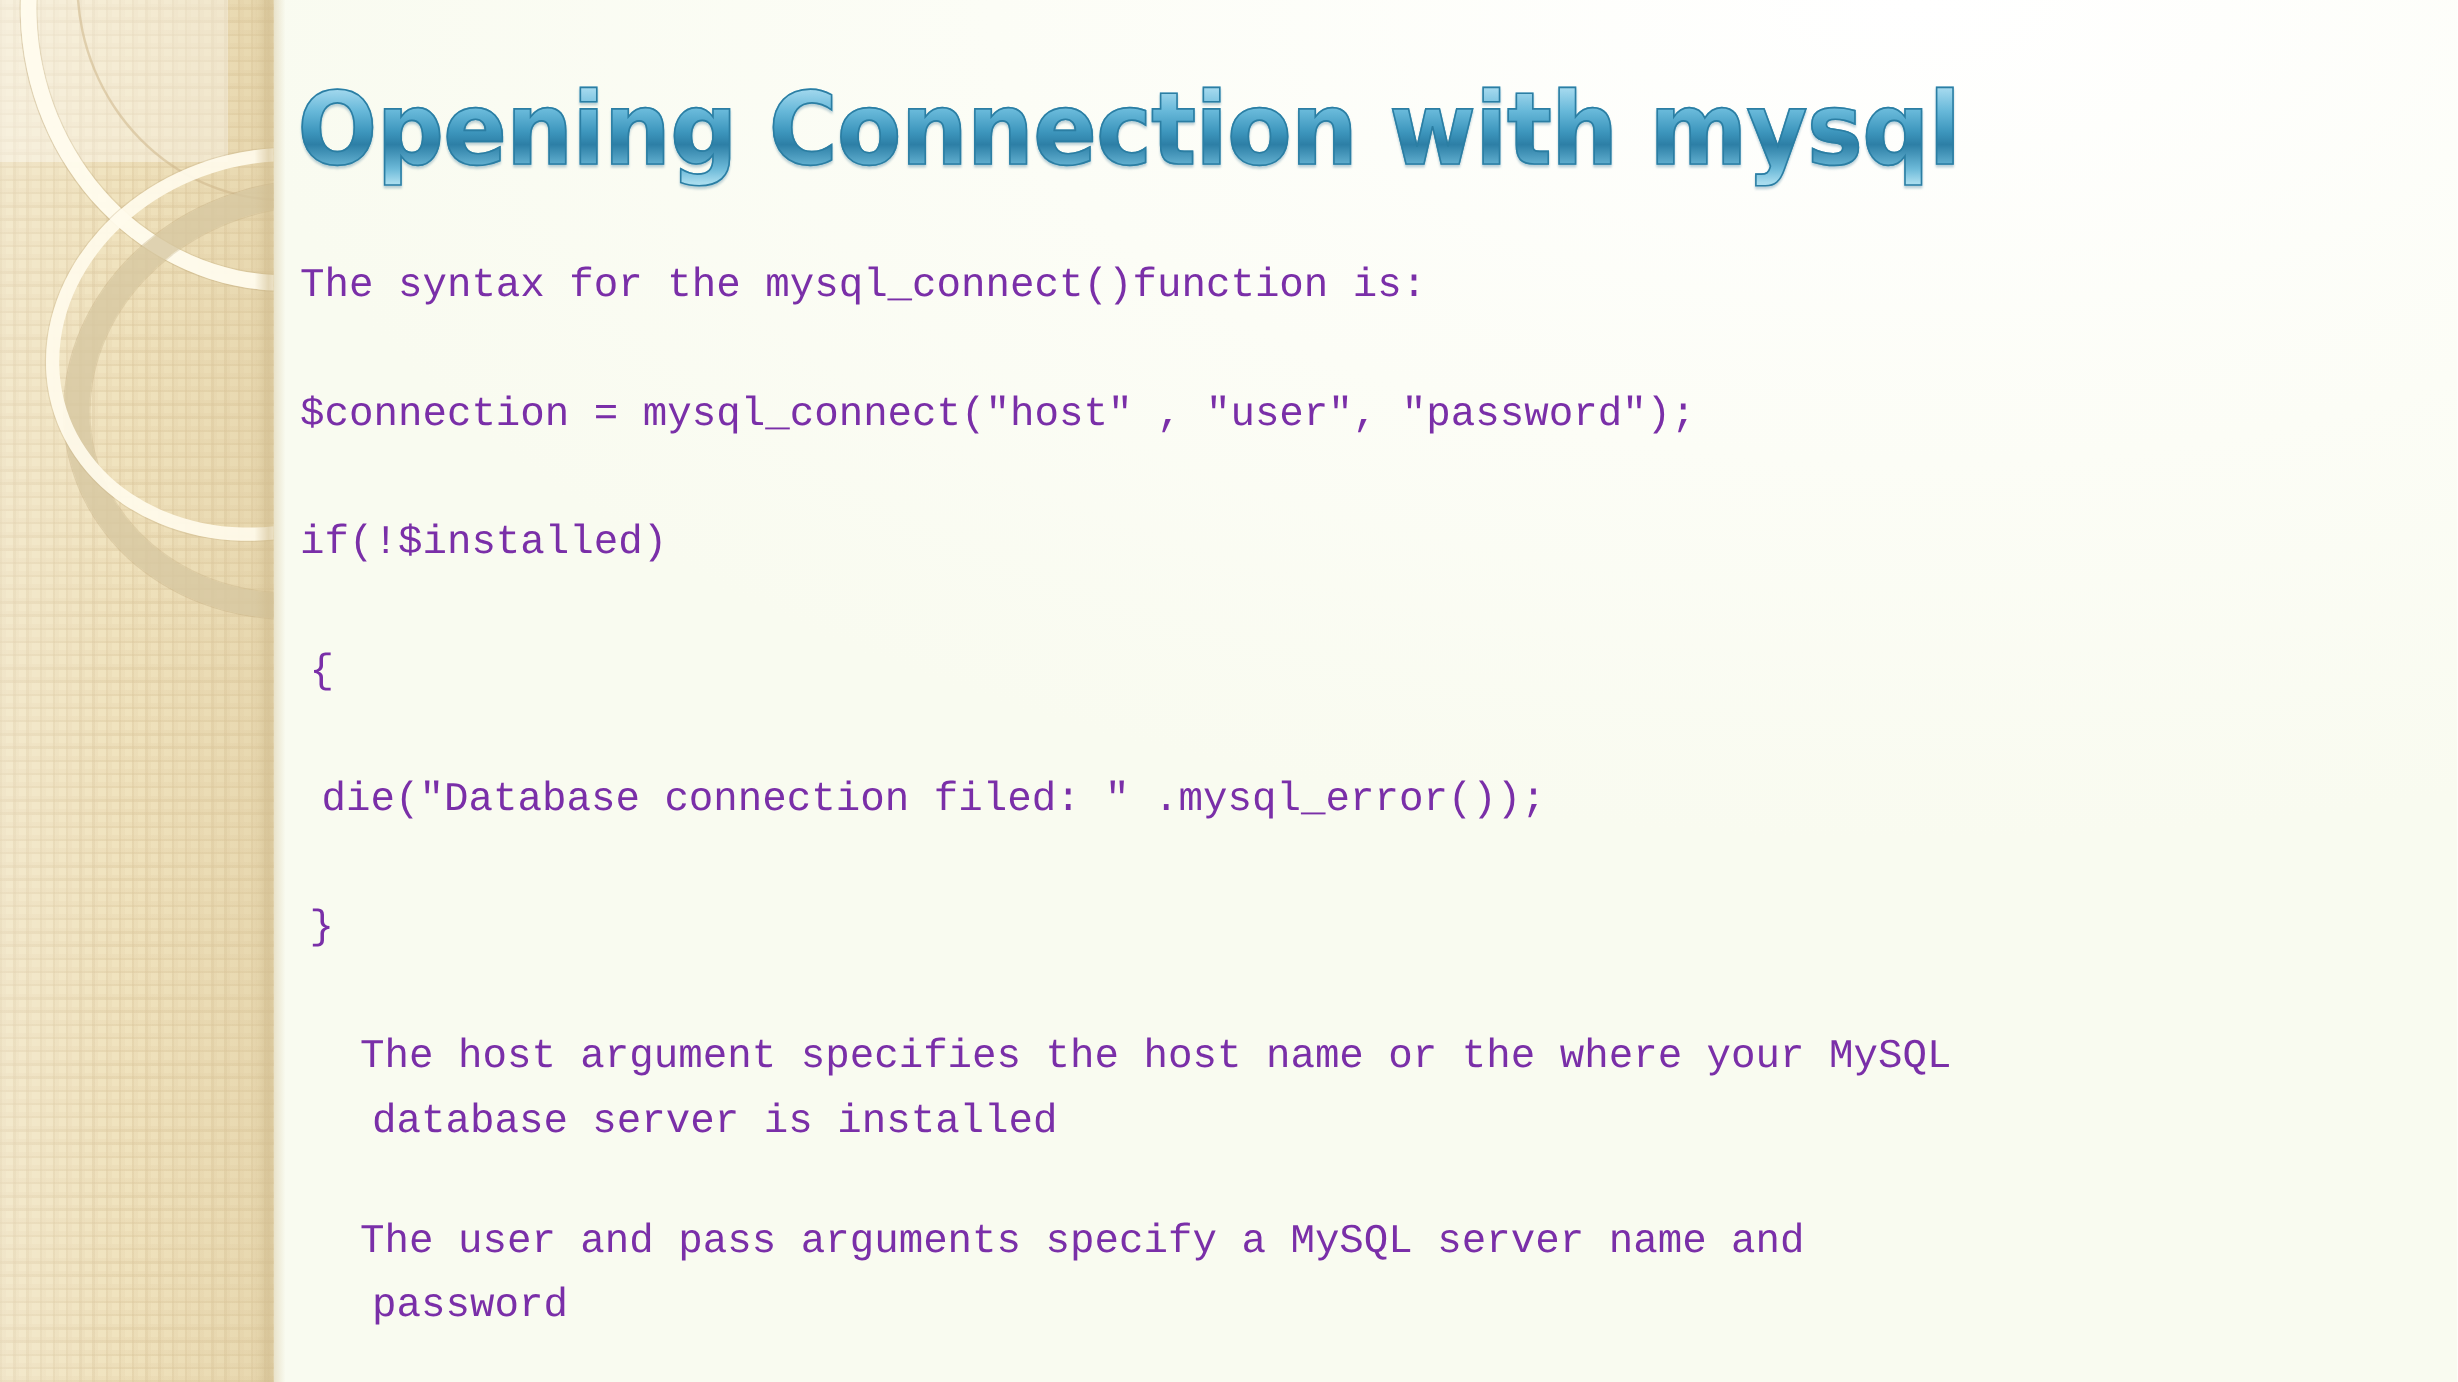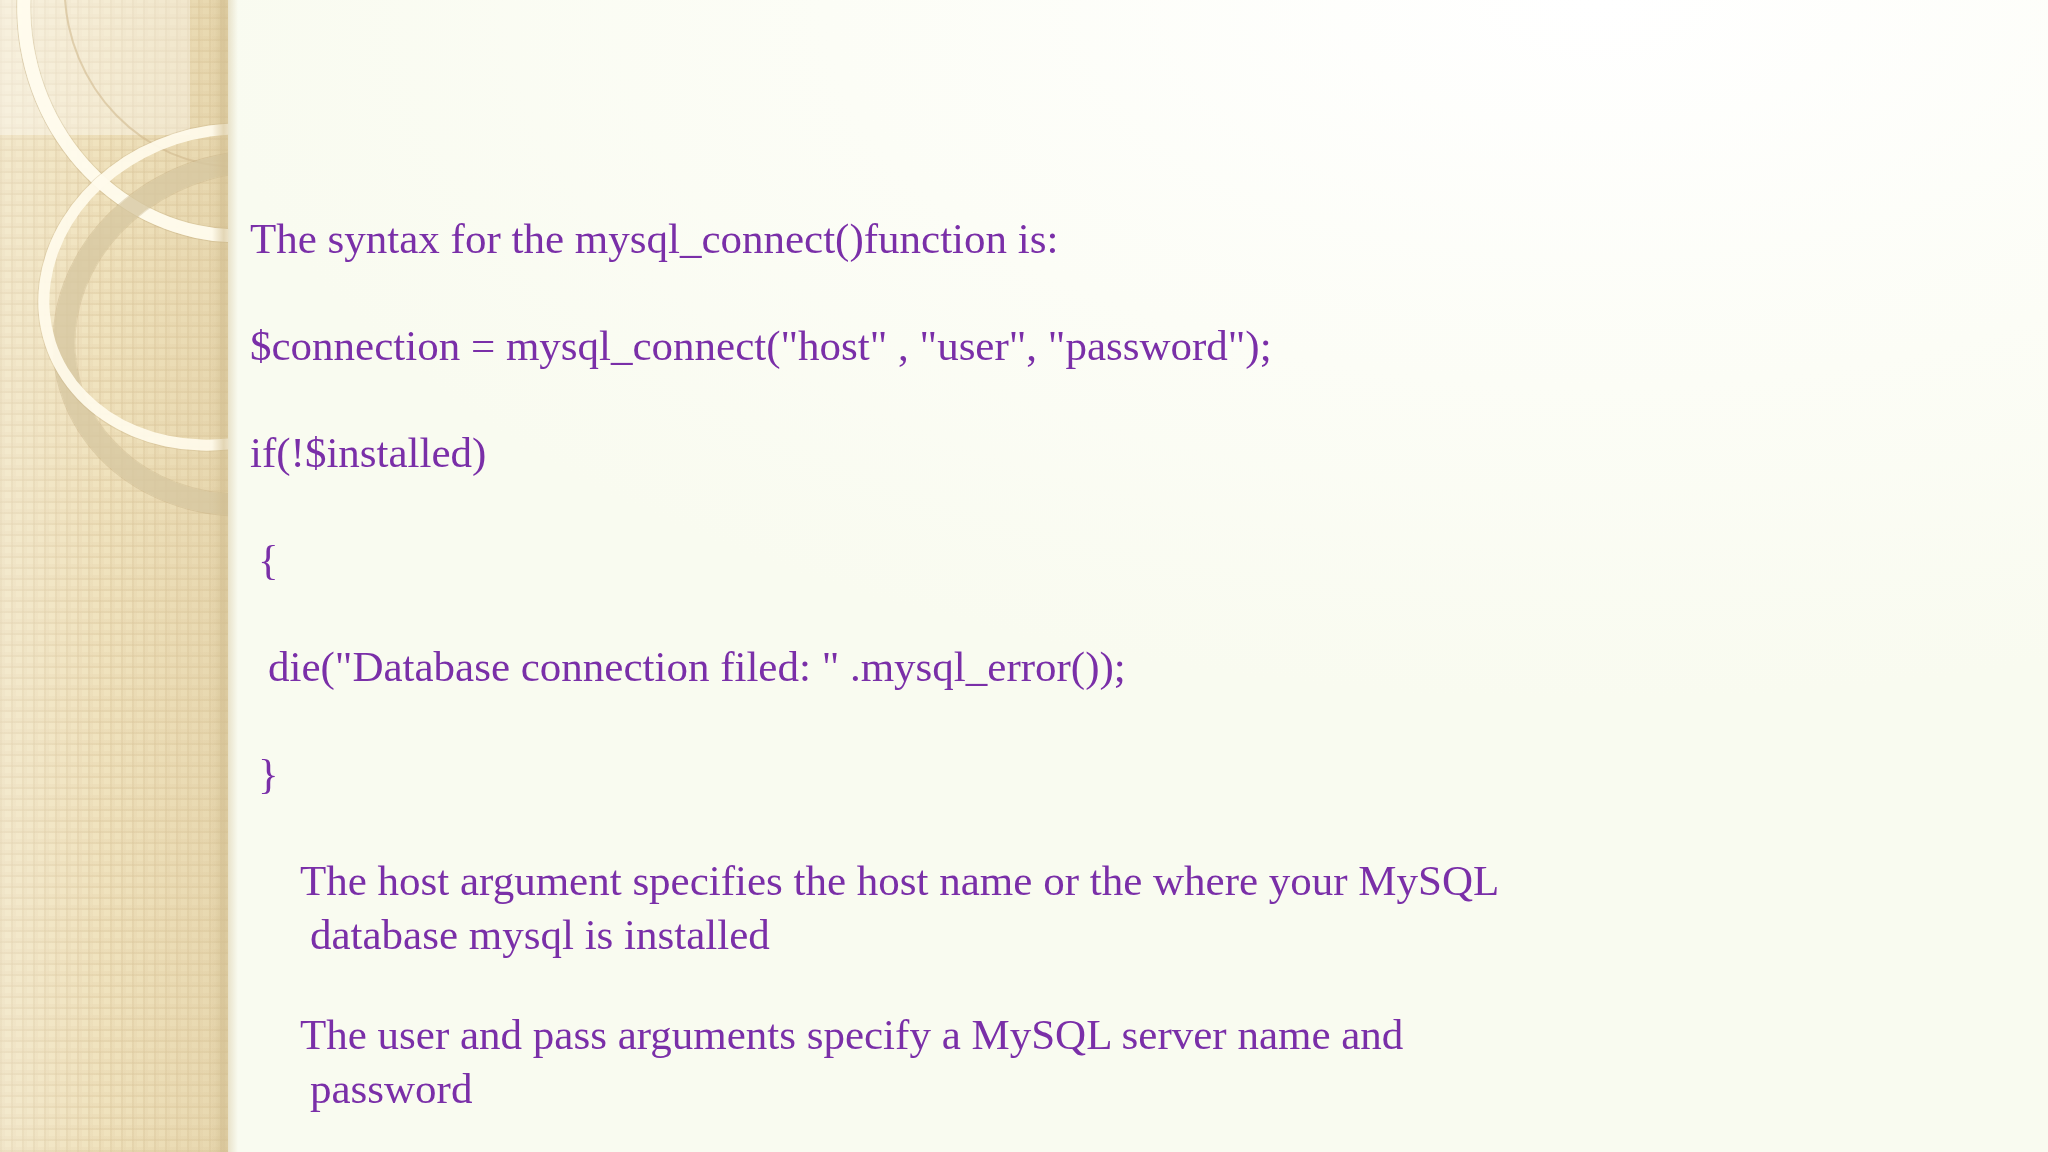--- a/index.html
+++ b/index.html
@@ -130,22 +130,22 @@
 
   
   .body-block {
     position: absolute;
     left: 0;
     top: 212px;
     width: 2048px;
   }
   .line {
     color: #7a2fa8;
-    font-family: Liberation Serif, serif;
-    font-size: 43px;
+    font-family: Liberation Mono, monospace;
+    font-size: 34px;
     line-height: 54px;
     white-space: pre;
     margin: 0;
   }
   .code-line {
     margin-left: 250px;
     margin-bottom: 53px;
   }
   .code-line.ind1 { margin-left: 258px; }
   .code-line.ind2 { margin-left: 268px; }
@@ -166,38 +166,41 @@
 
   <div class="side-band">
     <div class="wash"></div>
     <div class="ring-b"></div>
     <div class="ring-a"></div>
     <div class="ring-c"></div>
     <div class="ring-d"></div>
   </div>
   <div class="band-edge"></div>
 
+  <div class="title-wrap">
+    <h1 class="title">Opening Connection with mysql</h1>
+  </div>
 
   <div class="body-block">
 
     <p class="line code-line">The syntax for the mysql_connect()function is:</p>
 
     <p class="line code-line">$connection = mysql_connect("host" , "user", "password");</p>
 
     <p class="line code-line">if(!$installed)</p>
 
     <p class="line code-line ind1">{</p>
 
     <p class="line code-line ind2">die("Database connection filed: " .mysql_error());</p>
 
     <p class="line code-line ind1">}</p>
 
     <div class="line para">
       <span>The host argument specifies the host name or the where your MySQL</span>
-      <span class="cont">database mysql is installed</span>
+      <span class="cont">database server is installed</span>
     </div>
 
     <div class="line para">
       <span>The user and pass arguments specify a MySQL server name and</span>
       <span class="cont">password</span>
     </div>
 
   </div>
 </div>
 

